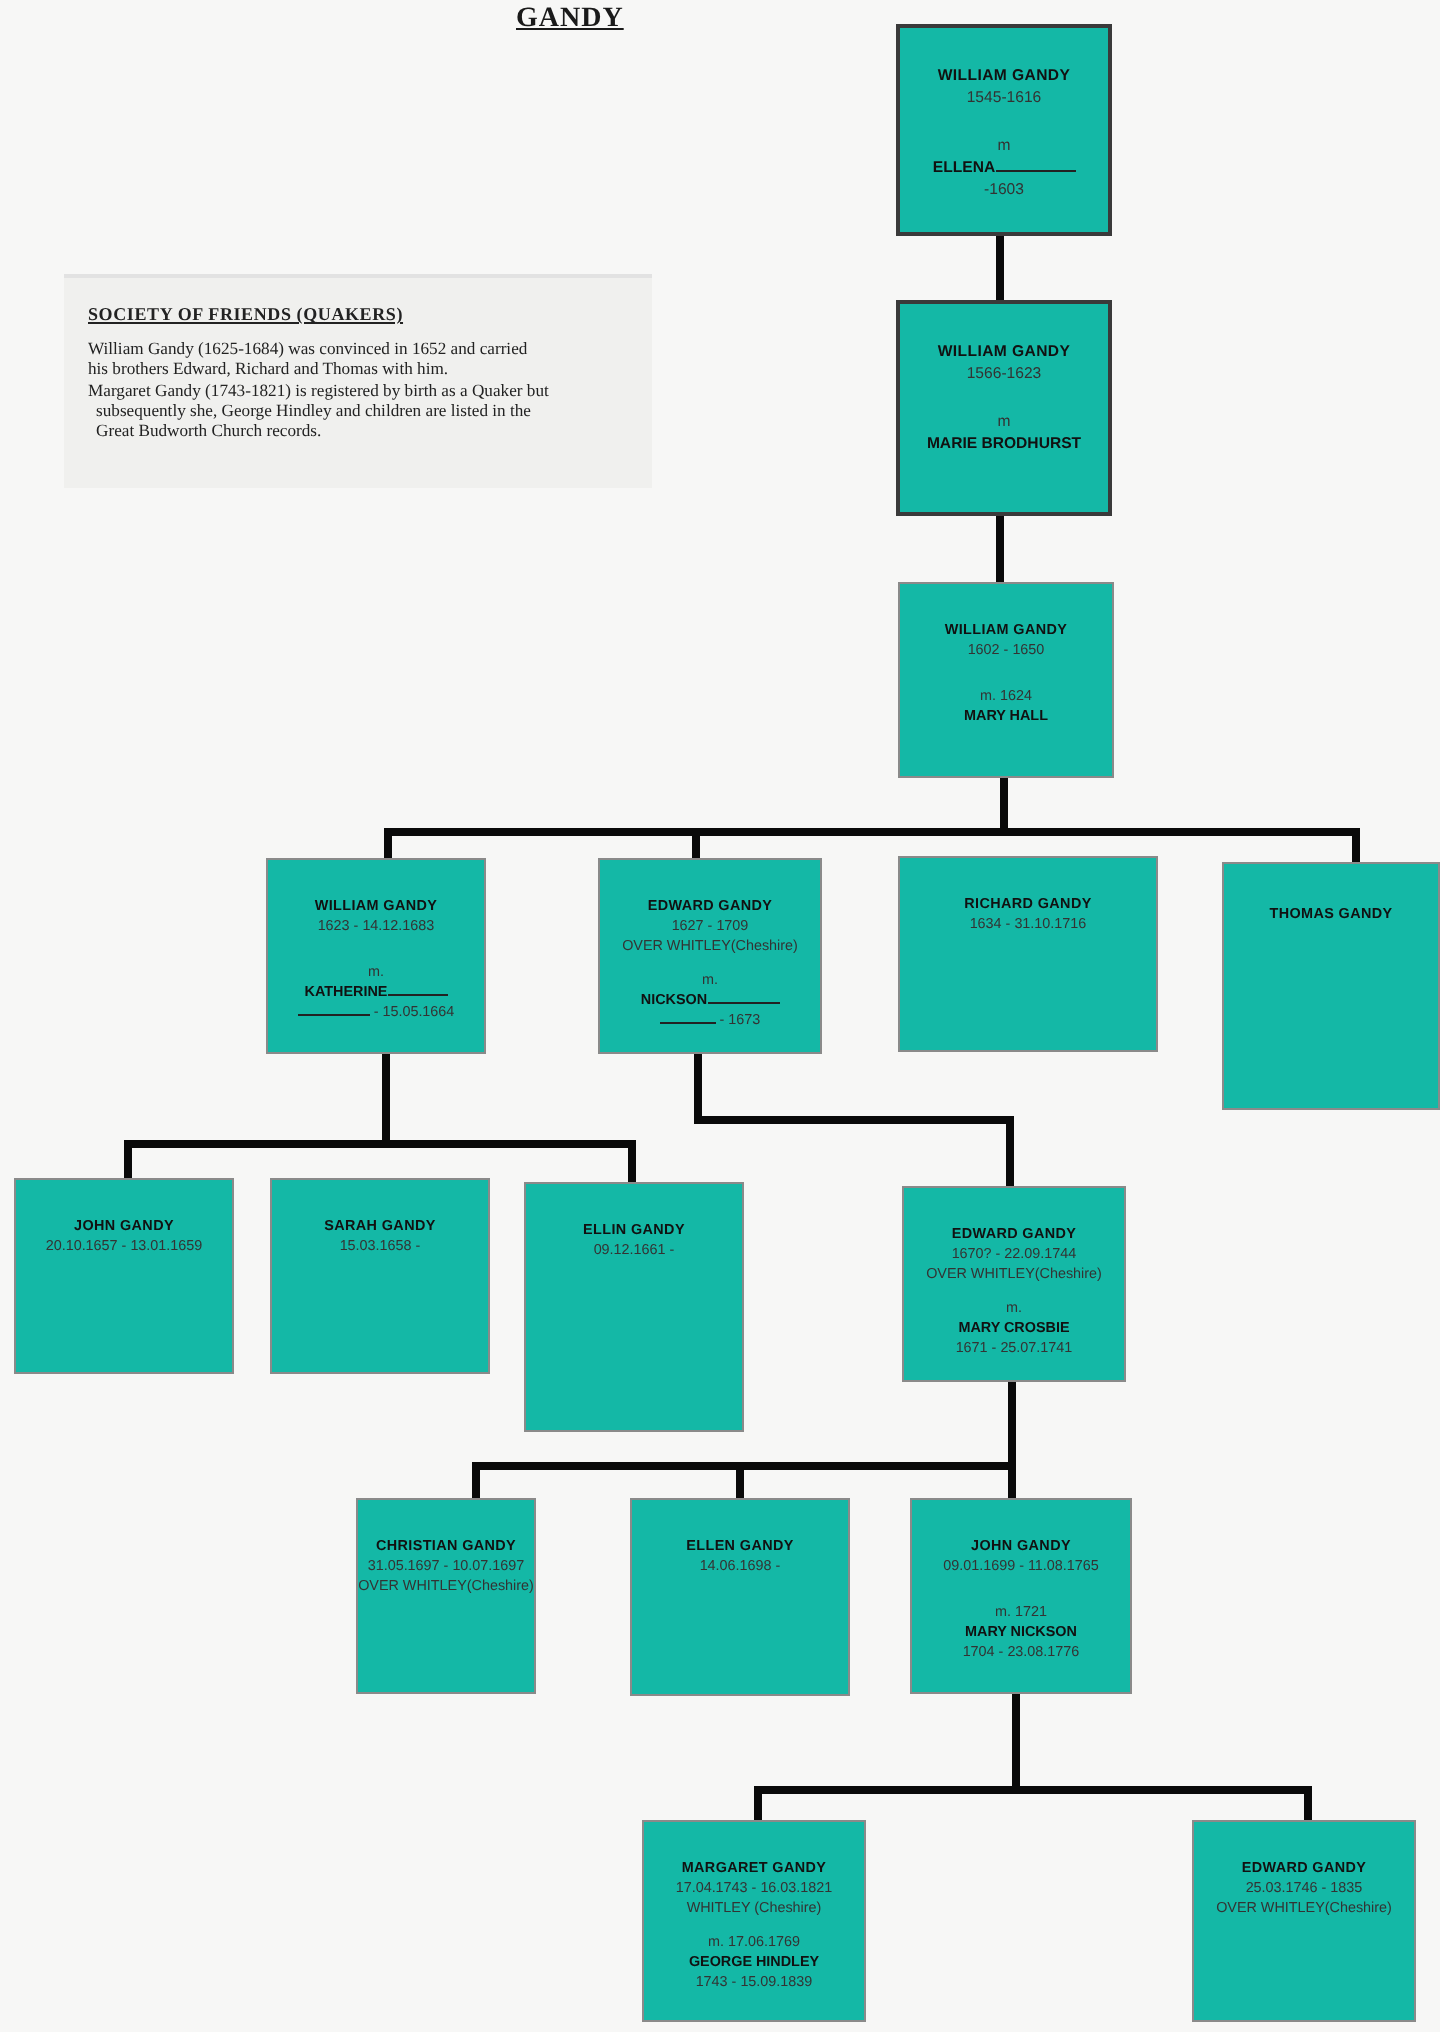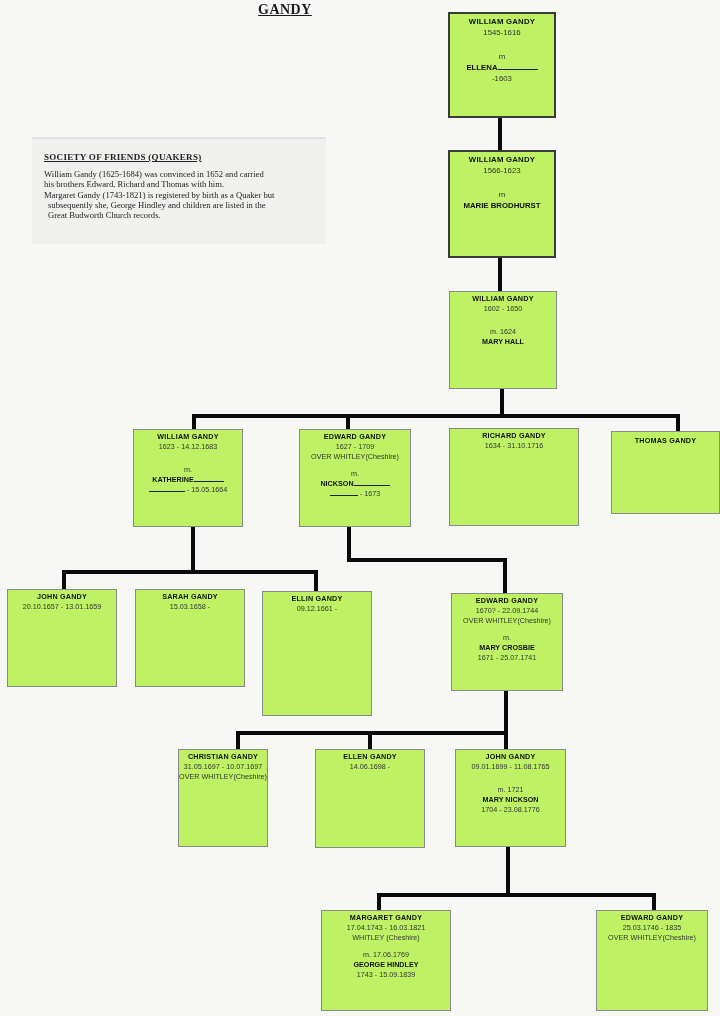--- a/index.html
+++ b/index.html
@@ -22,23 +22,23 @@
       color: #222; padding: 0 2px;
     }
     .note .nh {
       margin-top: 13px; margin-left: 10px; font-weight: bold; text-decoration: underline;
       font-size: 9px; letter-spacing: 0.3px;
     }
     .note .nb { margin: 7px 0 0 10px; }
     .note .nb p { margin: 0; }
     .note .nb p.ind { margin-left: 4px; }
     .box {
-      position: absolute; background: #bef264; border: 1.5px solid #8a8a8a;
+      position: absolute; background: #14b8a6; border: 1.5px solid #8a8a8a;
       text-align: center; font-size: 7.2px; line-height: 10px; color: #333;
-      box-sizing: border-box; padding-top: 2px;
+      box-sizing: border-box; padding-top: 18px;
     }
     .box.dark { border: 2px solid #3a3a3a; font-size: 7.8px; line-height: 11px; }
     .box .nm { font-weight: bold; color: #111; letter-spacing: 0.2px; }
     .box .sp { font-weight: bold; color: #111; }
     .box .gap { height: 13px; }
     .box .gap2 { height: 7px; }
     .blank { display: inline-block; border-bottom: 1px solid #222; vertical-align: baseline; }
     .line { position: absolute; background: #0a0a0a; }
   </style>
 </head>
@@ -122,21 +122,21 @@
   <div>m.</div>
   <div><span class="sp">NICKSON</span><span class="blank" style="width:36px;"></span></div>
   <div><span class="blank" style="width:28px;"></span> <span>- 1673</span></div>
 </div>
 
 <div class="box" style="left:449px;top:428px;width:130px;height:98px;">
   <div class="nm">RICHARD GANDY</div>
   <div>1634 - 31.10.1716</div>
 </div>
 
-<div class="box" style="left:611px;top:431px;width:109px;height:83px;">
+<div class="box" style="left:611px;top:431px;width:109px;height:124px;">
   <div class="nm" style="margin-top:2px;">THOMAS GANDY</div>
 </div>
 
 <div class="box" style="left:7px;top:589px;width:110px;height:98px;">
   <div class="nm">JOHN GANDY</div>
   <div>20.10.1657 - 13.01.1659</div>
 </div>
 <div class="box" style="left:135px;top:589px;width:110px;height:98px;">
   <div class="nm">SARAH GANDY</div>
   <div>15.03.1658 -</div>
@@ -167,21 +167,21 @@
 </div>
 <div class="box" style="left:455px;top:749px;width:111px;height:98px;">
   <div class="nm">JOHN GANDY</div>
   <div>09.01.1699 - 11.08.1765</div>
   <div class="gap"></div>
   <div>m. 1721</div>
   <div class="sp">MARY NICKSON</div>
   <div>1704 - 23.08.1776</div>
 </div>
 
-<div class="box" style="left:321px;top:910px;width:130px;height:101px;">
+<div class="box" style="left:321px;top:910px;width:112px;height:101px;">
   <div class="nm">MARGARET GANDY</div>
   <div>17.04.1743 - 16.03.1821</div>
   <div>WHITLEY (Cheshire)</div>
   <div class="gap2"></div>
   <div>m. 17.06.1769</div>
   <div class="sp">GEORGE HINDLEY</div>
   <div>1743 - 15.09.1839</div>
 </div>
 <div class="box" style="left:596px;top:910px;width:112px;height:101px;">
   <div class="nm">EDWARD GANDY</div>

